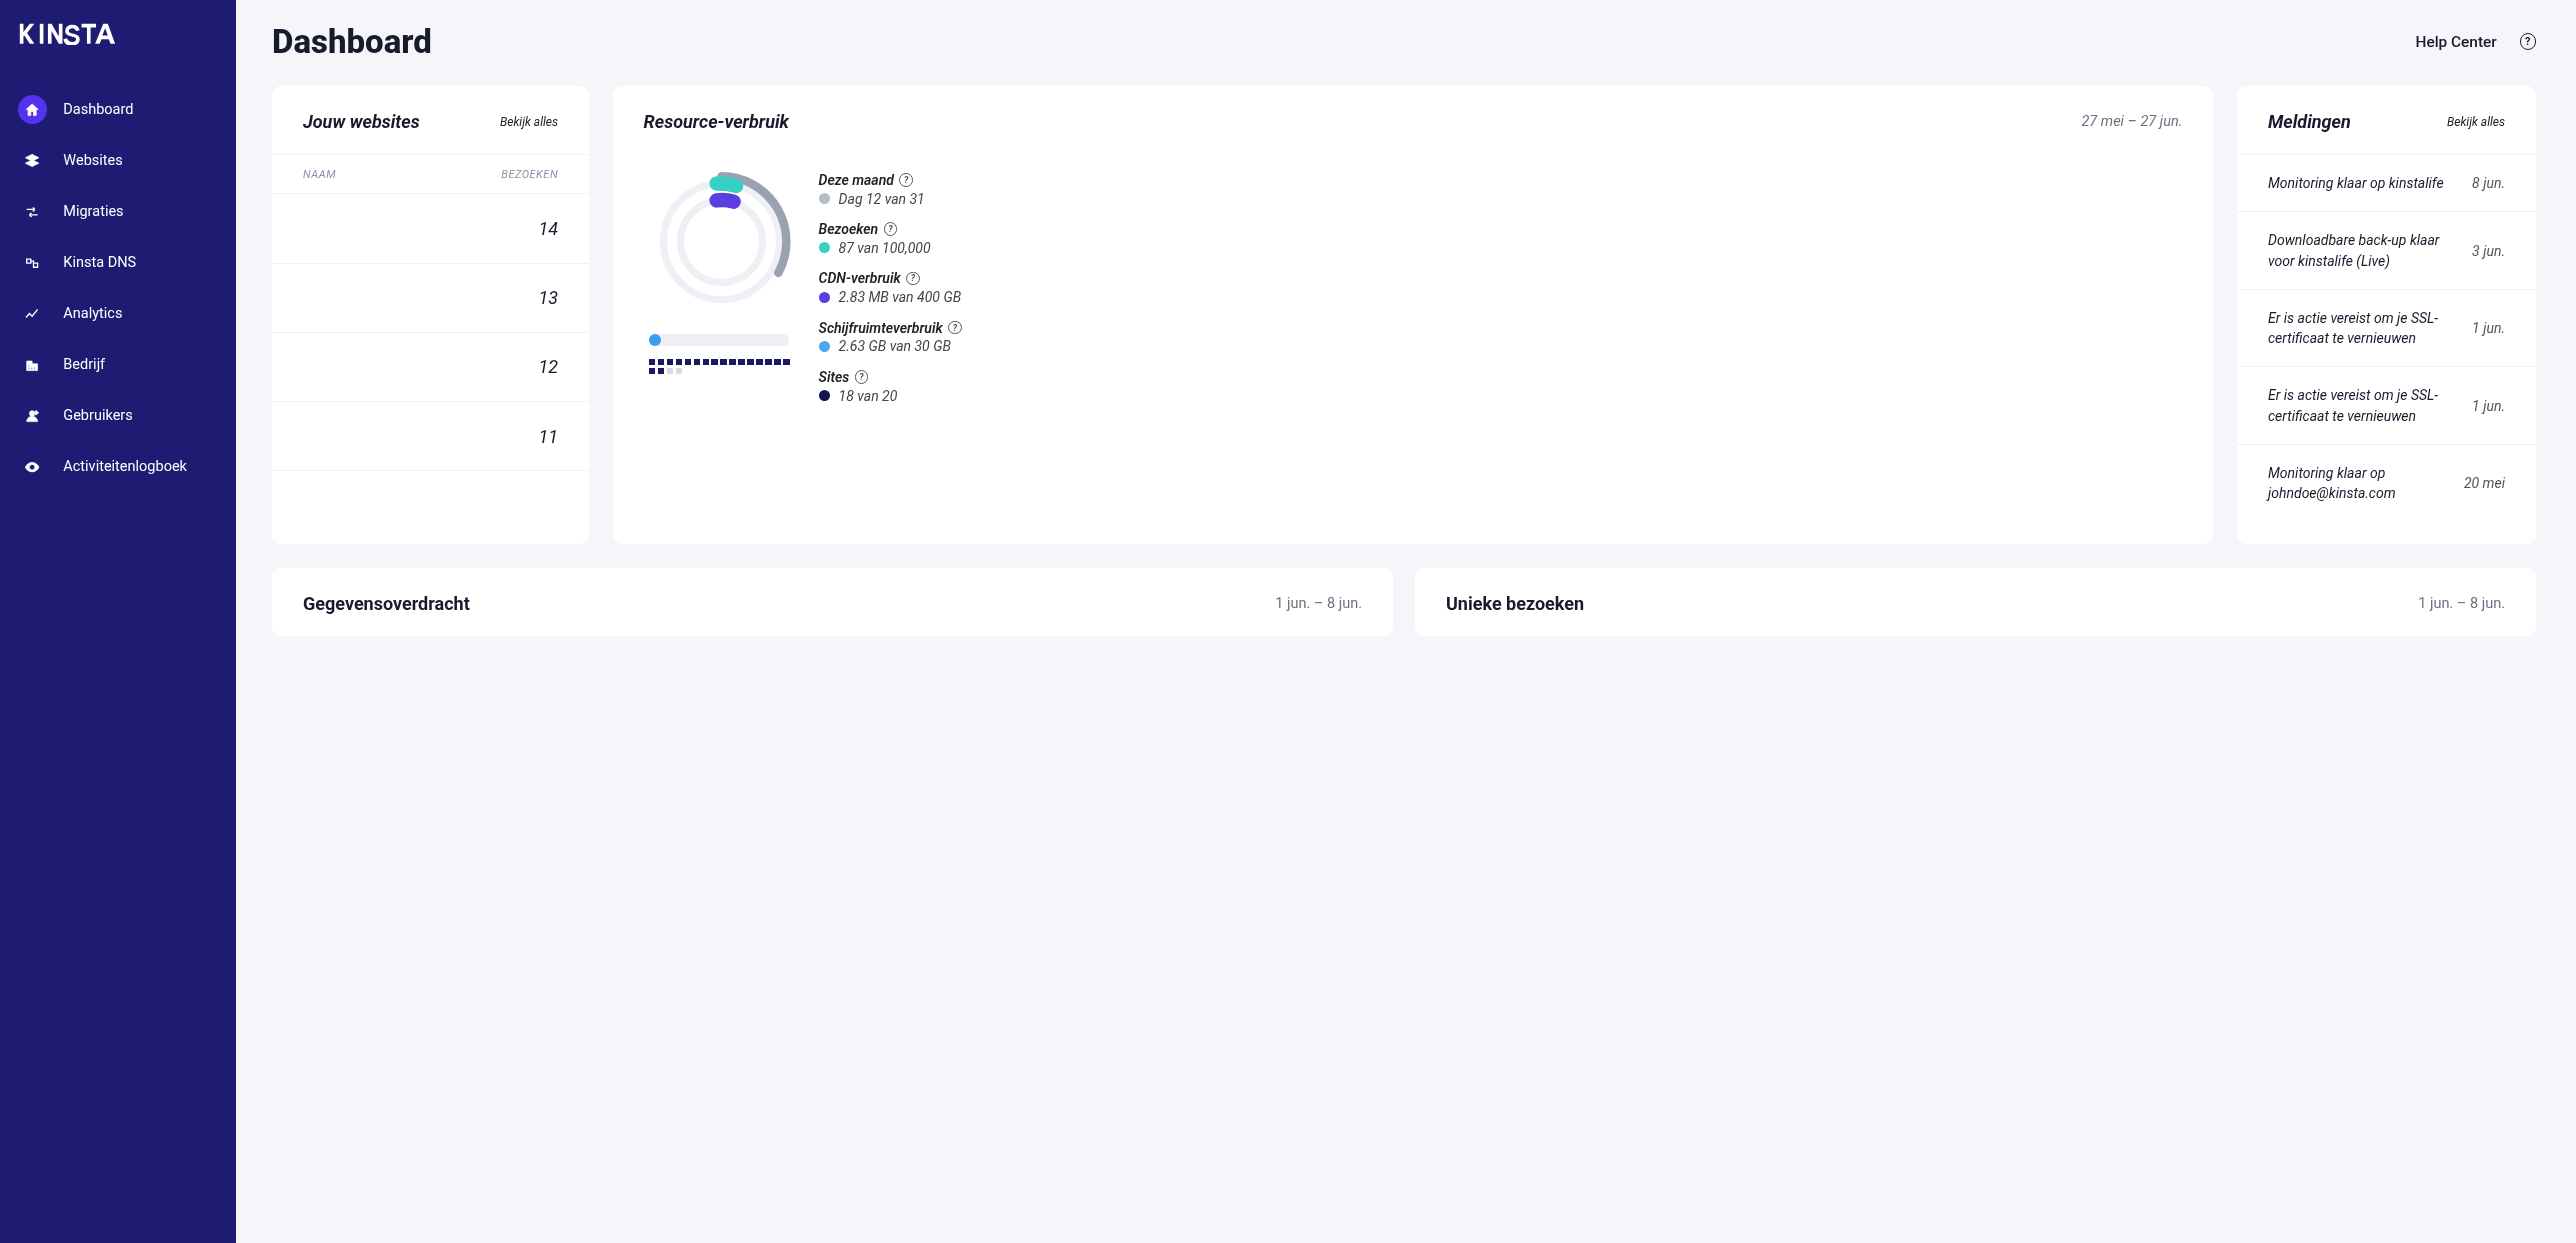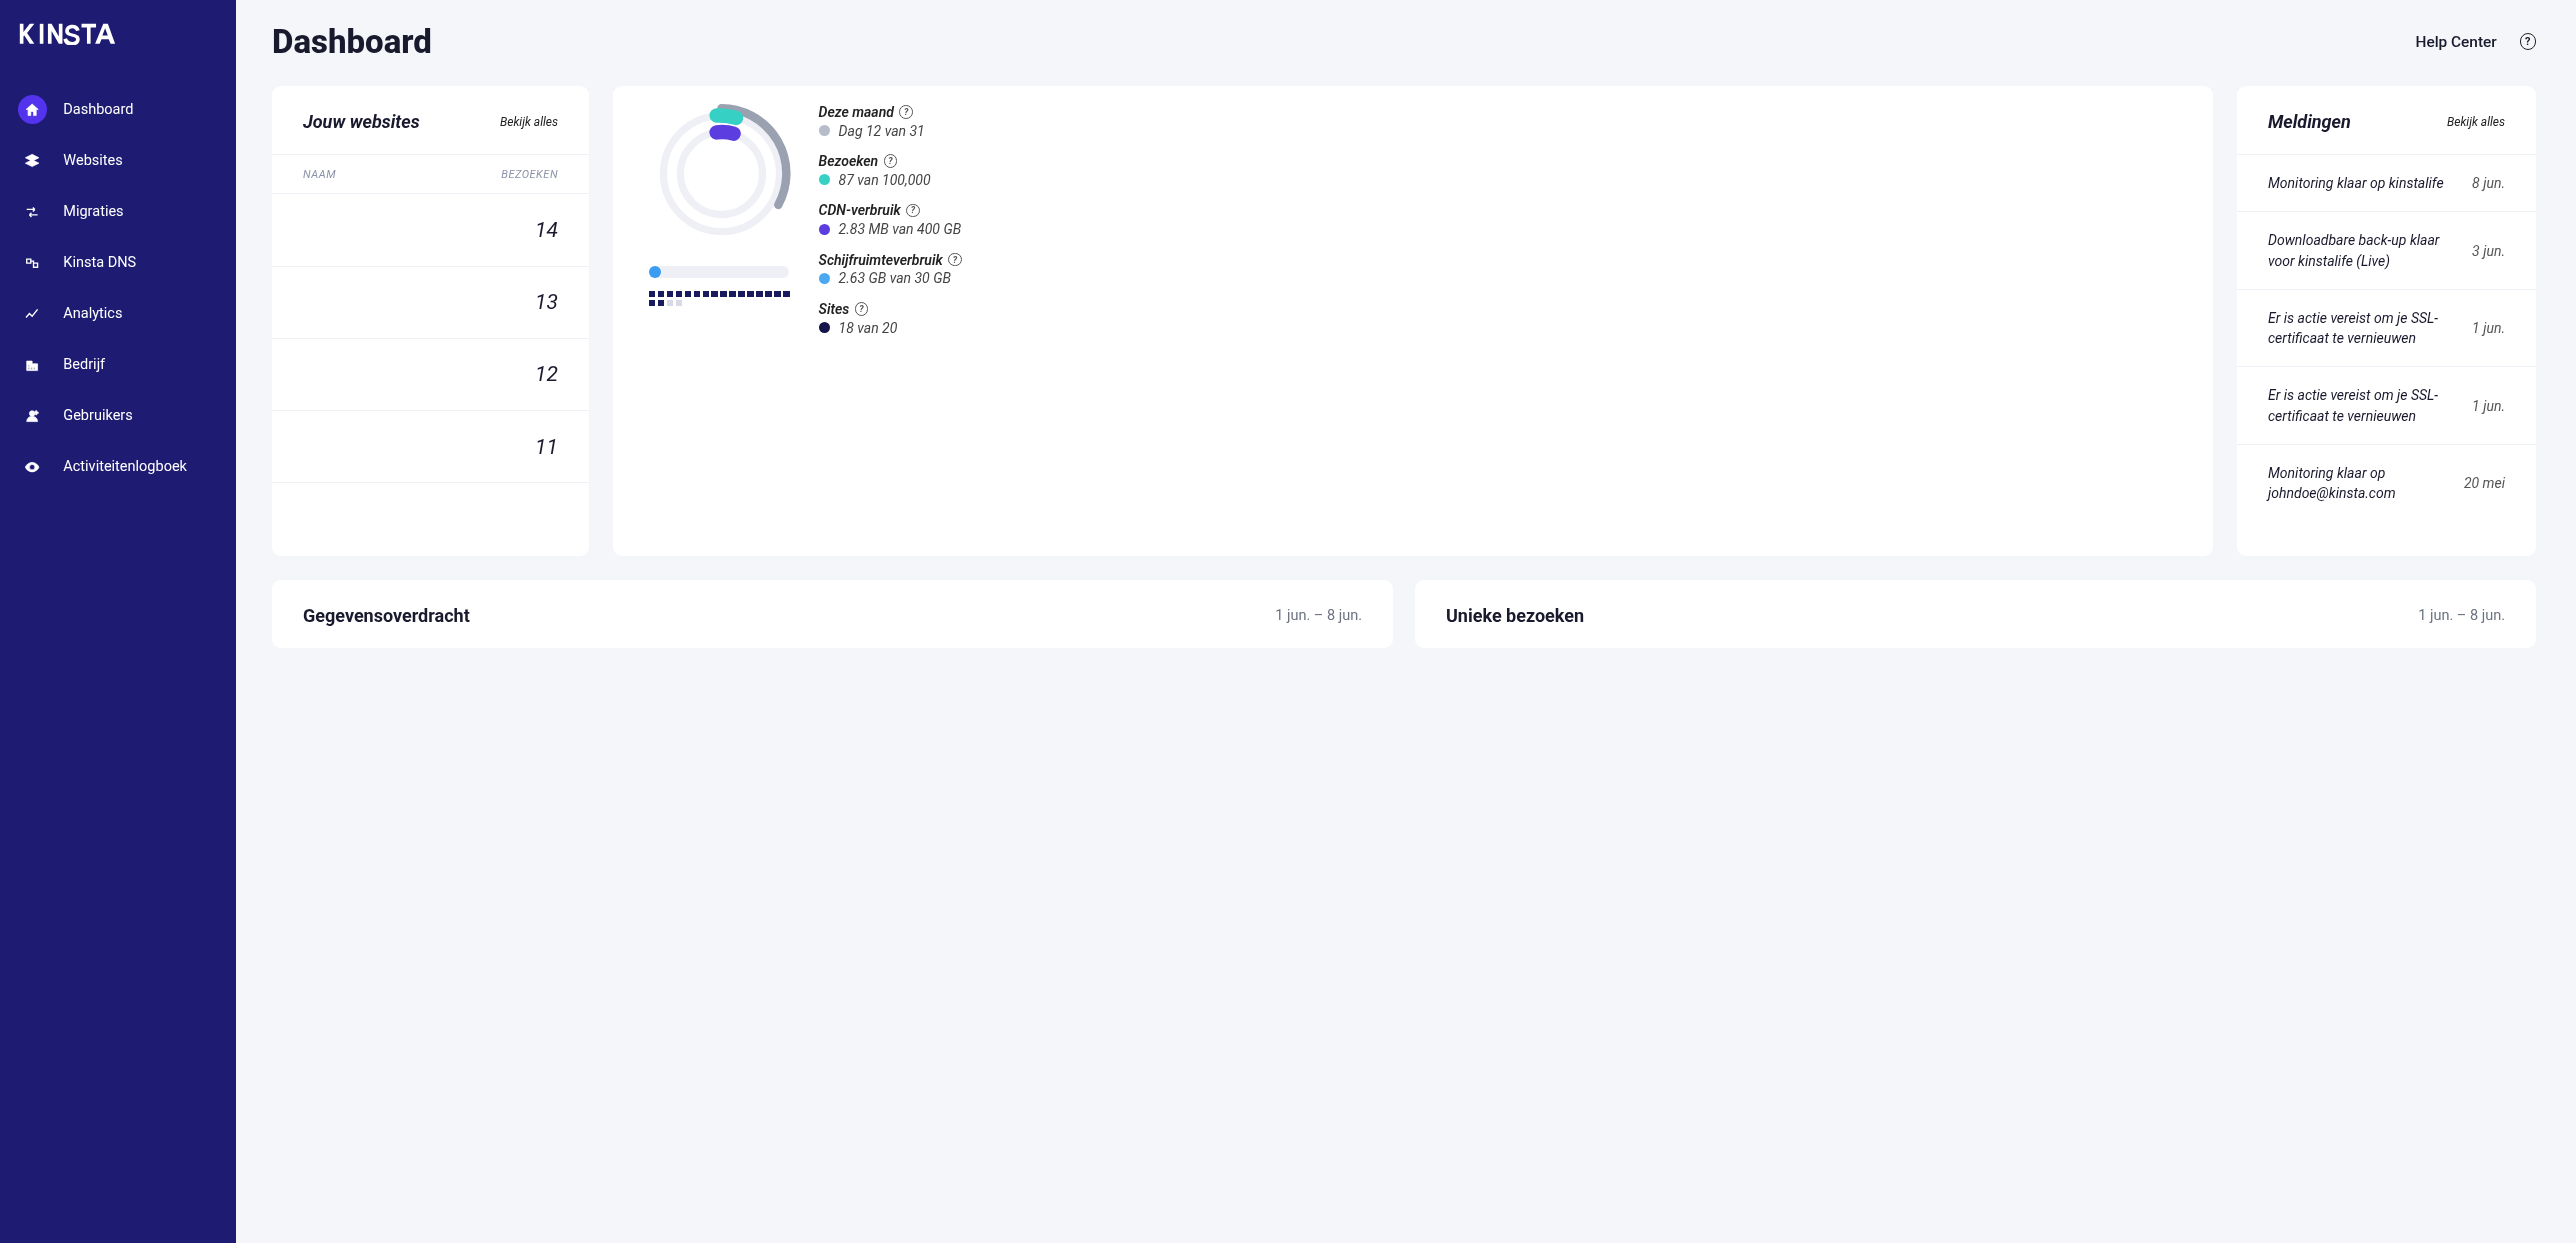--- a/index.html
+++ b/index.html
@@ -85,21 +85,21 @@
   padding: 12.7px 31px;
   font-size: 11px; color: #8b93a7; letter-spacing: 0.5px;
   border-top: 0.9px solid #eef0f5;
   border-bottom: 0.9px solid #eef0f5;
   text-transform: uppercase;
 }
 .wtable-row {
   display: flex; justify-content: space-between;
   padding: 23.6px 31px;
   border-bottom: 0.9px solid #eef0f5;
-  font-size: 21px;
+  font-size: 18px;
 }
 .wtable-row:last-child { border-bottom: none; }
 .wtable-rest { height: 73px; }
 
 
 .resource-body { display: flex; gap: 25px; padding: 14.5px 36px 25px 36px; }
 .resource-left { width: 145px; flex-shrink: 0; }
 .donut-wrap { position: relative; width: 145px; height: 145px; }
 .donut-wrap svg { position:absolute; inset:0; }
 .bar-outer {
@@ -249,20 +249,24 @@
         <span>12</span>
       </div>
       <div class="wtable-row">
         <span></span>
         <span>11</span>
       </div>
       <div class="wtable-rest"></div>
     </div>
 
     <div class="card">
+      <div class="card-header">
+        <div class="card-title">Resource-verbruik</div>
+        <div class="card-sub">27 mei – 27 jun.</div>
+      </div>
       <div class="resource-body">
         <div class="resource-left">
           <div class="donut-wrap">
             <svg viewBox="0 0 120 120">
 
               <circle cx="60" cy="60" r="48" fill="none" stroke="#eef0f5" stroke-width="6"></circle>
               <circle cx="60" cy="60" r="34" fill="none" stroke="#eef0f5" stroke-width="6"></circle>
 
               <path d="M60 6 A54 54 0 0 1 107 86" fill="none" stroke="#9aa1b0" stroke-width="7" stroke-linecap="round"></path>
 

